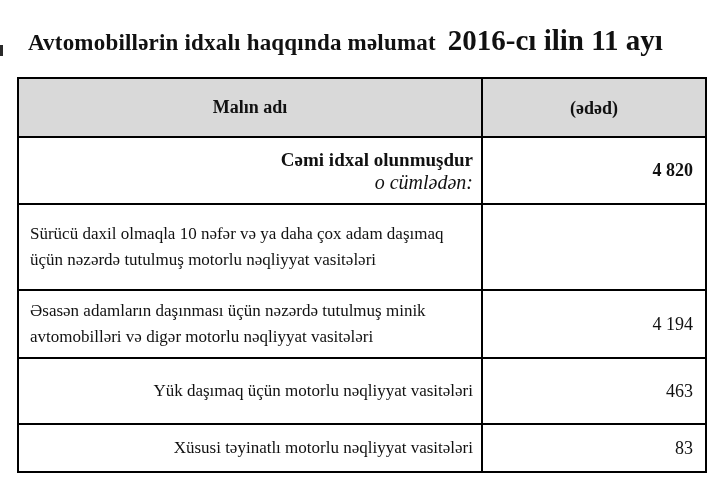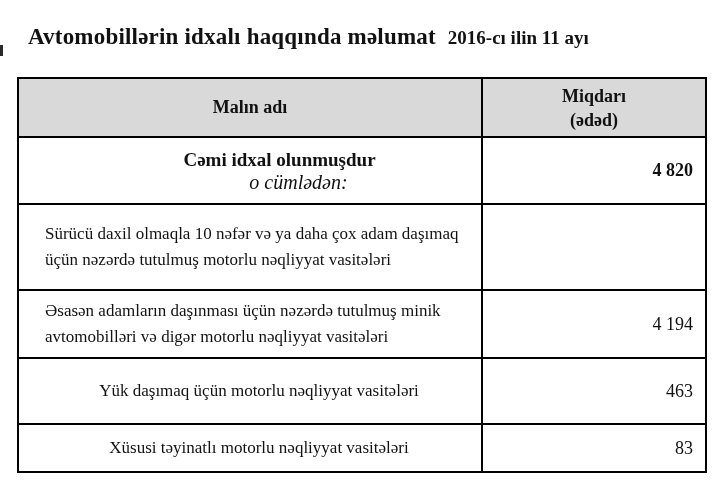--- a/index.html
+++ b/index.html
@@ -32,21 +32,21 @@
     align-items: baseline;
     gap: 12px;
     white-space: nowrap;
   }
   .title-main {
     font-size: 23px;
     font-weight: bold;
     letter-spacing: 0.2px;
   }
   .title-period {
-    font-size: 19px;
+    font-size: 29px;
     font-weight: bold;
   }
   .tbl {
     position: absolute;
     left: 17px;
     top: 77px;
     width: 690px;
     border: 2px solid var(--border);
     background: #ffffff;
   }
@@ -54,22 +54,22 @@
     display: flex;
     border-bottom: 2px solid var(--border);
   }
   .row.last { border-bottom: none; }
   .cell-left {
     flex: 0 0 464px;
     border-right: 2px solid var(--border);
     display: flex;
     flex-direction: column;
     justify-content: center;
-    align-items: center;
-    padding-left: 26px;
+    align-items: flex-end;
+    padding-left: 11px;
     padding-right: 8px;
   }
   .cell-right {
     flex: 1;
     display: flex;
     align-items: center;
     justify-content: flex-end;
     padding-right: 12px;
     font-size: 18px;
   }
@@ -118,21 +118,20 @@
   <span class="title-period">2016-cı ilin 11 ayı</span>
 </div>
 
 <div class="tbl">
 
   <div class="row row-header">
     <div class="cell-left">
       <span class="hdr-text">Malın adı</span>
     </div>
     <div class="cell-right">
-      <span class="hdr-text">Miqdarı</span>
       <span class="hdr-text">(ədəd)</span>
     </div>
   </div>
 
   <div class="row row-total">
     <div class="cell-left">
       <div class="total-label">Cəmi idxal olunmuşdur</div>
       <div class="total-sub">o cümlədən:</div>
     </div>
     <div class="cell-right val-bold">4 820</div>

